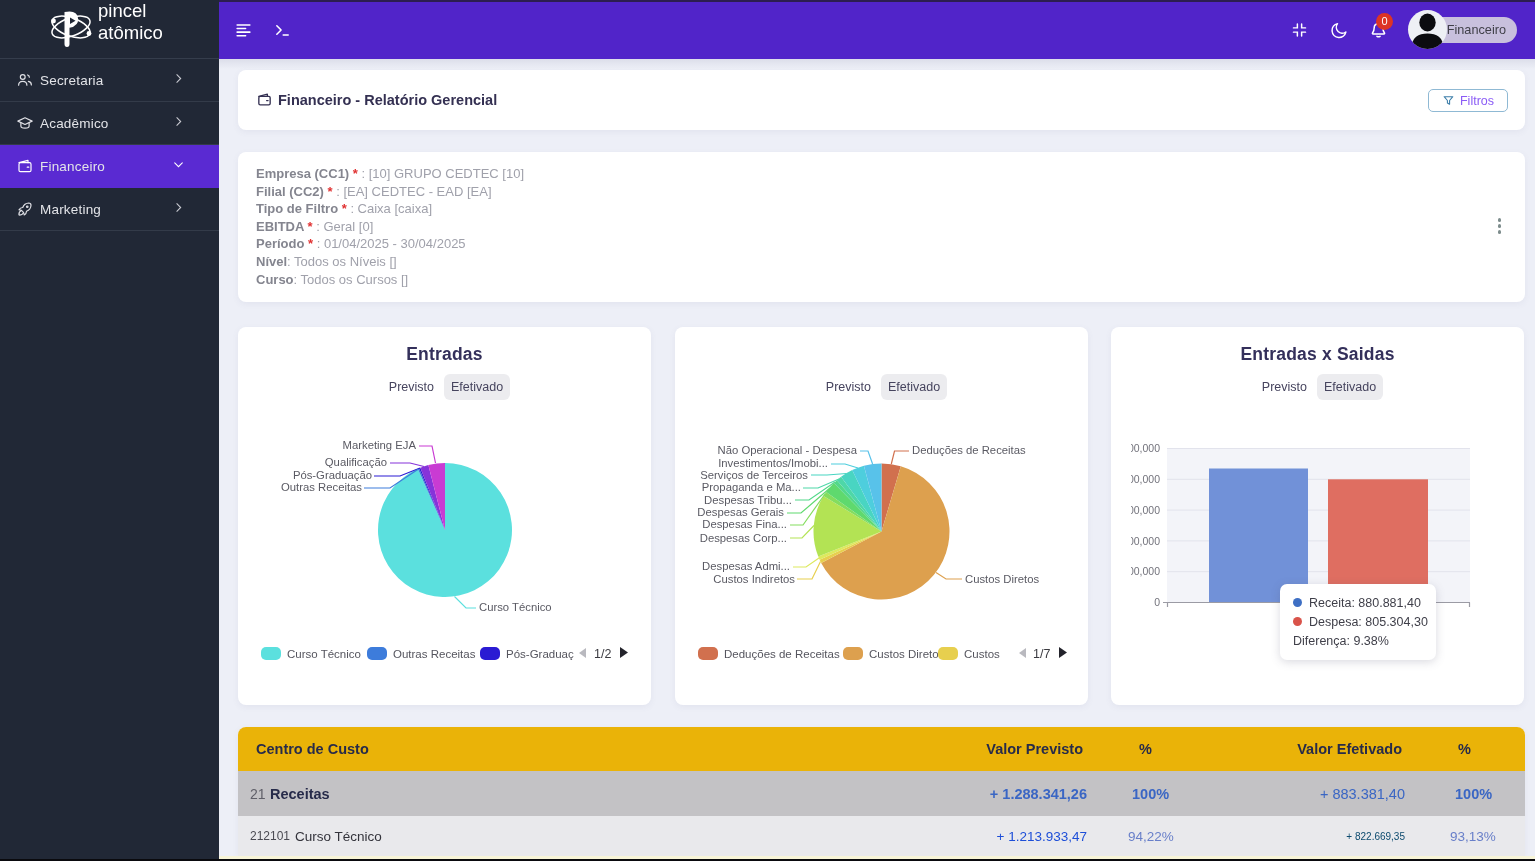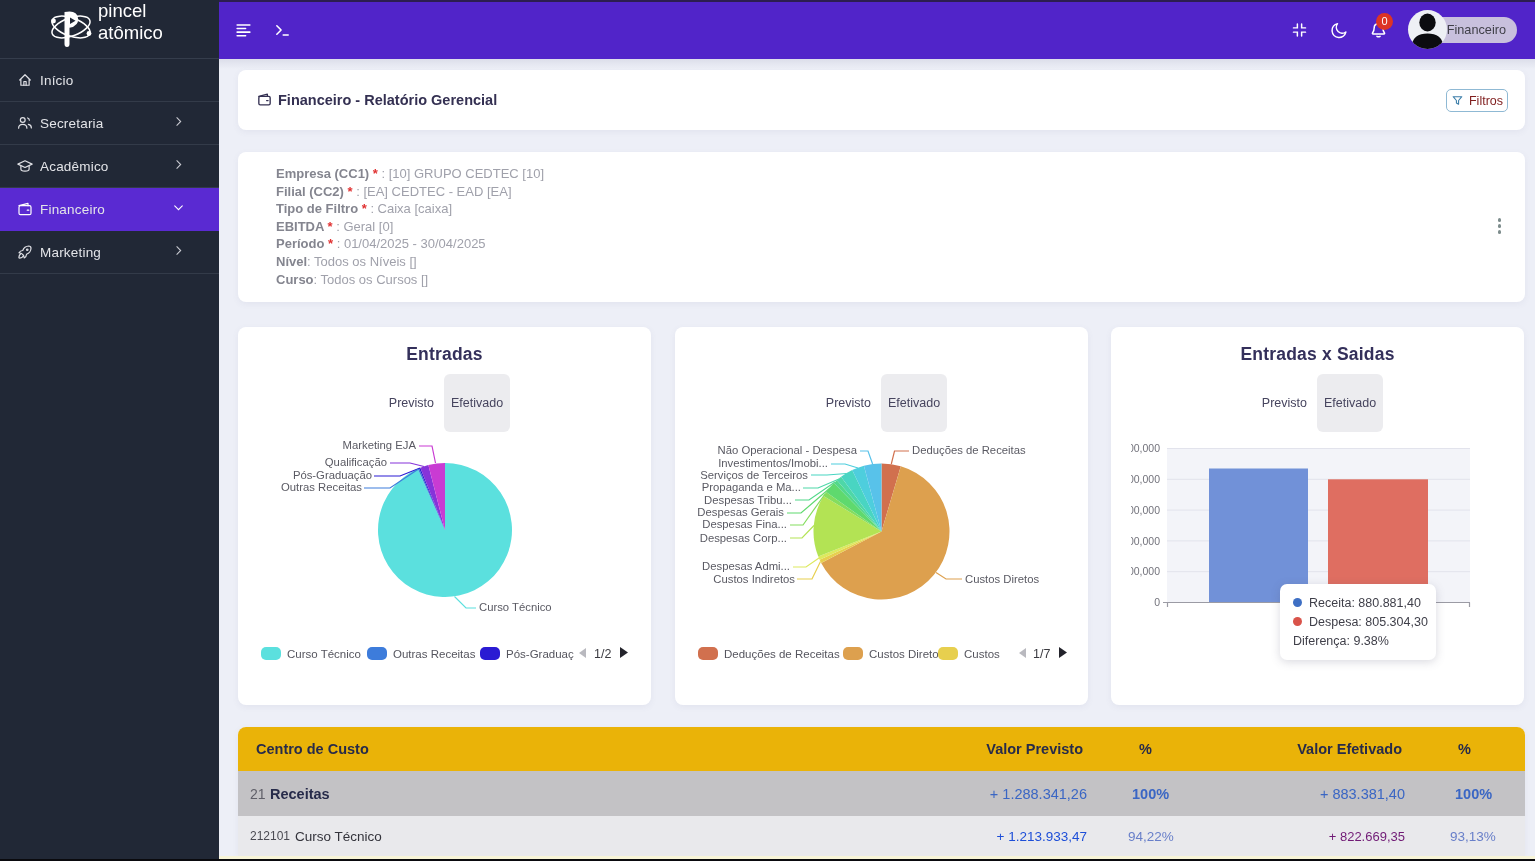--- a/index.html
+++ b/index.html
@@ -18,33 +18,33 @@
 #topbar::before { content:""; position:absolute; left:0; top:0; width:100%; height:2px; background:#2c1d51; }
 .tico { position:absolute; top:50%; transform:translateY(-50%); }
 
 #content { position:absolute; left:219px; top:59px; width:1316px; height:802px; }
 #content::before { content:""; position:absolute; left:0; top:0; width:100%; height:10px; background:linear-gradient(#dcdeea,#edeff7); }
 .card { position:absolute; background:#fff; border-radius:8px; box-shadow:0 2px 6px rgba(100,100,140,.08); }
 
 #hcard { left:19px; top:11px; width:1287px; height:60px; }
 #hcard .title { position:absolute; left:18px; top:21px; font-size:14.5px; font-weight:bold; color:#343052; display:flex; align-items:center; }
 #hcard .title svg { margin-right:5px; }
-#btnfiltros { position:absolute; right:17px; top:19px; width:62px; height:23px; border:1px solid #8fb9d4; border-radius:5px; color:#7f1d1d; font-size:12.5px; display:flex; align-items:center; justify-content:center; }
+#btnfiltros { position:absolute; right:17px; top:19px; width:80px; height:23px; border:1px solid #8fb9d4; border-radius:5px; color:#8b5cf6; font-size:12.5px; display:flex; align-items:center; justify-content:center; }
 
 #fcard { left:19px; top:93px; width:1287px; height:150px; }
 #fcard .lines { position:absolute; left:18px; top:13px; font-size:13px; line-height:17.6px; color:#a0a1ab; }
-#fcard b { color:#84858f; font-weight:bold;margin-left:20px; }
+#fcard b { color:#84858f; font-weight:bold; }
 #fcard .ast { color:#e03131; font-weight:bold; }
 
 .chartcard { top:268px; width:413px; height:378px; }
 #ccard1 { left:19px; } #ccard2 { left:456px; } #ccard3 { left:892px; }
 .ctitle { position:absolute; top:17px; width:100%; text-align:center; font-size:17.5px; font-weight:bold; color:#34305b; letter-spacing:.2px; }
 .ctabs { position:absolute; top:47px; width:100%; display:flex; justify-content:center; align-items:center; font-size:12.5px; color:#46445e; }
 .ctabs .t1 { padding:5px 10px; }
-.ctabs .t2 { padding:22px 7px; background:#ececef; border-radius:6px; }
+.ctabs .t2 { padding:6px 7px; background:#ececef; border-radius:6px; }
 .sw { width:20px; height:13px; border-radius:5px; margin-right:6px; flex:0 0 auto; }
 .lgitem { display:flex; align-items:center; font-size:11.5px; color:#55555e; white-space:nowrap; }
 .pieL { position:absolute; font-size:11.3px; color:#5a5a63; white-space:nowrap; }
 
 #tcard { left:19px; top:668px; width:1287px; height:129px; border-radius:8px 8px 0 0; overflow:hidden; }
 .trow { position:absolute; left:0; width:100%; }
 #thead { top:0; height:44px; background:#eab308; }
 #trow1 { top:44px; height:45px; background:#c3c2c5; }
 #trow2 { top:89px; height:40px; background:#e9e9ec; }
 .tc { position:absolute; top:50%; transform:translateY(-50%); white-space:nowrap; }
@@ -61,24 +61,20 @@
         <ellipse cx="23" cy="25" rx="20" ry="9" transform="rotate(20 23 25)"></ellipse>
       </g>
       <circle cx="5.5" cy="19" r="2.4" fill="#fff"></circle>
       <circle cx="41" cy="31.5" r="2.4" fill="#fff"></circle>
       <path d="M16.5 10 Q29 7.5 30 16 Q31 24 21.5 25.8 L21.5 42 Q21.5 45 19 45 Q16.5 45 16.5 42 Z" fill="#fff"></path>
       <path d="M22 15.5 L27.5 18.8 L22 22.1 Z" fill="#212836"></path>
       <text x="50" y="15" fill="#fff" font-size="18.5" font-family="Liberation Sans">pincel</text>
       <text x="50" y="37" fill="#fff" font-size="18.5" font-family="Liberation Sans">atômico</text>
     </svg>
   </div>
-  <div class="mitem"><svg width="18" height="18" viewBox="0 0 24 24" fill="none" stroke="#dfe0e5" stroke-width="1.6" stroke-linecap="round" stroke-linejoin="round">
-        <path d="M5 12 L12 5 L19 12 M6.5 10.5 V19 H17.5 V10.5"></path>
-        <path d="M10.5 19 V14 H13.5 V19"></path>
-      </svg>Início</div>
   <div class="mitem"><svg width="18" height="18" viewBox="0 0 24 24" fill="none" stroke="#dfe0e5" stroke-width="1.6" stroke-linecap="round">
         <circle cx="9" cy="8" r="3.2"></circle>
         <path d="M3.5 19 C3.5 15.5 5.8 13.8 9 13.8 C12.2 13.8 14.5 15.5 14.5 19"></path>
         <path d="M15.5 5.3 C17 5.8 17.8 7 17.8 8.3"></path>
         <path d="M16.5 13.9 C19 14.4 20.5 16 20.5 18.5"></path>
       </svg>Secretaria<span class="chev"><svg width="13" height="13" viewBox="0 0 24 24" fill="none" stroke="#c9cad1" stroke-width="2" stroke-linecap="round">
           <path d="M9 5 L16 12 L9 19"></path>
         </svg></span></div>
   <div class="mitem"><svg width="18" height="18" viewBox="0 0 24 24" fill="none" stroke="#dfe0e5" stroke-width="1.6" stroke-linecap="round" stroke-linejoin="round">
         <path d="M2.5 9.5 L12 5 L21.5 9.5 L12 14 Z"></path>
@@ -305,29 +301,29 @@
     <div class="trow" id="thead">
       <span class="tc" style="left:18px;font-size:14.5px;font-weight:bold;color:#272b4a">Centro de Custo</span>
       <span class="tc" style="right:442px;font-size:14.5px;font-weight:bold;color:#272b4a">Valor Previsto</span>
       <span class="tc" style="left:901px;font-size:14.5px;font-weight:bold;color:#272b4a">%</span>
       <span class="tc" style="right:123px;font-size:14.5px;font-weight:bold;color:#272b4a">Valor Efetivado</span>
       <span class="tc" style="left:1220px;font-size:14.5px;font-weight:bold;color:#272b4a">%</span>
     </div>
     <div class="trow" id="trow1">
       <span class="tc" style="left:12px;font-size:14px;color:#5f5f68">21</span>
       <span class="tc" style="left:32px;font-size:14.5px;font-weight:bold;color:#272b4a">Receitas</span>
-      <span class="tc" style="right:438px;font-size:14.5px;font-weight:normal;color:#3a66c4">+ 1.288.341,26</span>
+      <span class="tc" style="right:438px;font-size:14.5px;font-weight:bold;color:#3a66c4">+ 1.288.341,26</span>
       <span class="tc" style="left:894px;font-size:14.5px;font-weight:bold;color:#3a66c4">100%</span>
       <span class="tc" style="right:120px;font-size:14.5px;font-weight:normal;color:#3a66c4">+ 883.381,40</span>
       <span class="tc" style="left:1217px;font-size:14.5px;font-weight:bold;color:#3a66c4">100%</span>
     </div>
     <div class="trow" id="trow2">
       <span class="tc" style="left:12px;font-size:12px;color:#4a4a52">212101</span>
       <span class="tc" style="left:57px;font-size:13.5px;color:#33333b">Curso Técnico</span>
       <span class="tc" style="right:438px;font-size:13.5px;color:#1d4ed8">+ 1.213.933,47</span>
       <span class="tc" style="left:890px;font-size:13.5px;color:#687fc9">94,22%</span>
-      <span class="tc" style="right:120px;font-size:13px;color:#701a75">+ 822.669,35</span>
+      <span class="tc" style="right:120px;font-size:10px;color:#0c4a6e">+ 822.669,35</span>
       <span class="tc" style="left:1212px;font-size:13.5px;color:#687fc9">93,13%</span>
     </div>
   </div>
 </div>
 <div id="yellowline"></div>
 <div id="blackbar"></div>
 
 </body></html>

